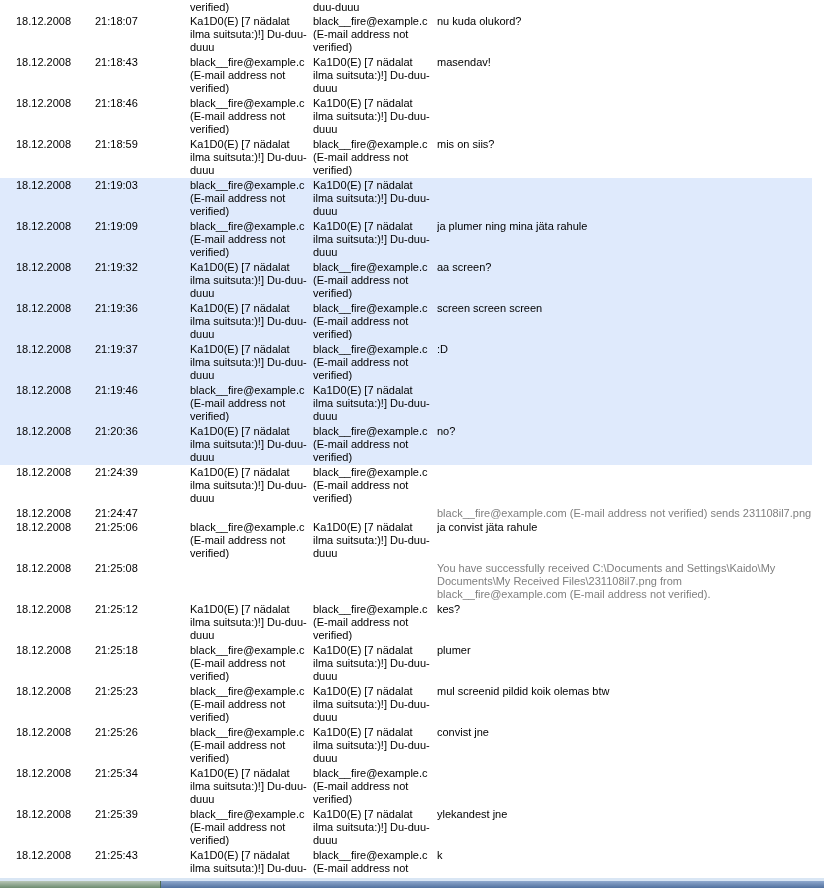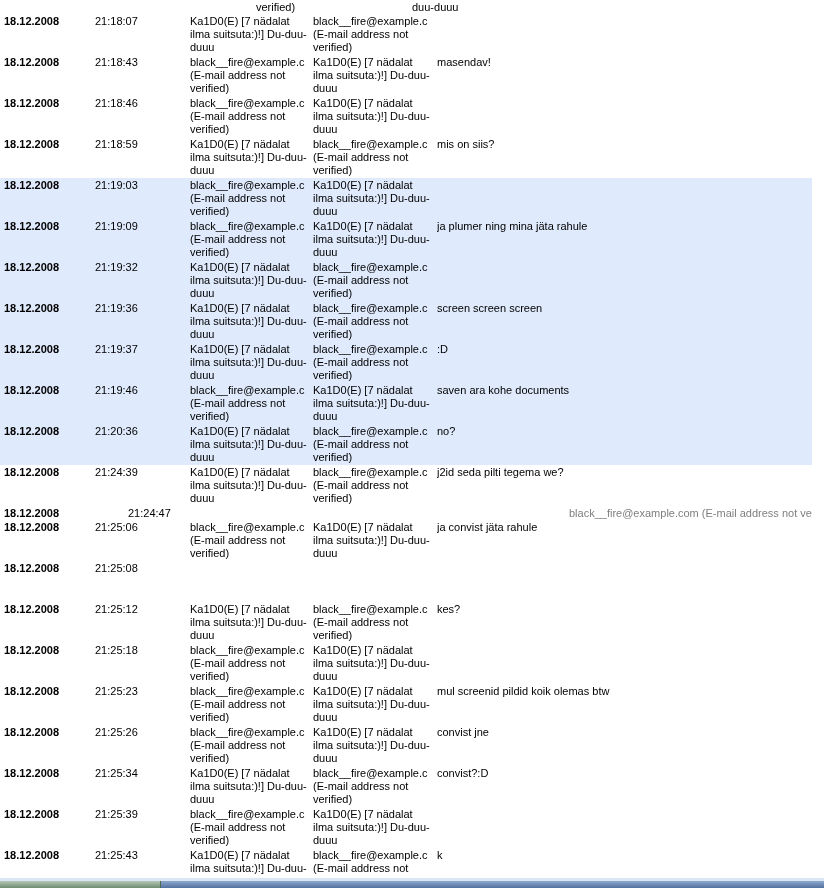--- a/index.html
+++ b/index.html
@@ -17,24 +17,24 @@
     font-size: 11px;
     line-height: 13px;
   }
   .row {
     display: grid;
     grid-template-columns: 95px 95px 123px 124px 1fr;
     align-items: start;
     padding-top: 1px;
     min-height: 40px;
   }
-  .row.single { min-height: 13px; gap: 33px; }
+  .row.single { min-height: 13px; }
   .row.hl { background: #dfeafc; }
   .cell { overflow: hidden; }
-  .cell.date { padding-left: 4px; font-weight: bold; }
+  .cell.date { padding-left: 16px; }
   .cell.from, .cell.to { padding-right: 6px; }
   .row.system .cell.msg { color: #7f7f7f; }
   .row.nowrap .cell.msg { white-space: nowrap; }
   .cell.msg { padding-right: 2px; }
 
   .right-gutter {
     position: absolute;
     right: 0; top: 0;
     width: 12px; height: 888px;
     background: #ffffff;
@@ -70,20 +70,21 @@
     <div class="cell to">duu-duuu</div>
     <div class="cell msg"></div>
   </div>
 
   <div id="rows">
       <div class="row">
     <div class="cell date">18.12.2008</div>
     <div class="cell time">21:18:07</div>
     <div class="cell from">Ka1D0(E) [7 nädalat ilma suitsuta:)!] Du-duu-duuu</div>
     <div class="cell to">black__fire@example.c (E-mail address not verified)</div>
+    <div class="cell msg">nu kuda olukord?</div>
   </div>
       <div class="row">
     <div class="cell date">18.12.2008</div>
     <div class="cell time">21:18:43</div>
     <div class="cell from">black__fire@example.c (E-mail address not verified)</div>
     <div class="cell to">Ka1D0(E) [7 nädalat ilma suitsuta:)!] Du-duu-duuu</div>
     <div class="cell msg">masendav!</div>
   </div>
       <div class="row">
     <div class="cell date">18.12.2008</div>
@@ -109,115 +110,116 @@
     <div class="cell time">21:19:09</div>
     <div class="cell from">black__fire@example.c (E-mail address not verified)</div>
     <div class="cell to">Ka1D0(E) [7 nädalat ilma suitsuta:)!] Du-duu-duuu</div>
     <div class="cell msg">ja plumer ning mina jäta rahule</div>
   </div>
       <div class="row hl">
     <div class="cell date">18.12.2008</div>
     <div class="cell time">21:19:32</div>
     <div class="cell from">Ka1D0(E) [7 nädalat ilma suitsuta:)!] Du-duu-duuu</div>
     <div class="cell to">black__fire@example.c (E-mail address not verified)</div>
+    <div class="cell msg">aa screen?</div>
   </div>
       <div class="row hl">
     <div class="cell date">18.12.2008</div>
     <div class="cell time">21:19:36</div>
     <div class="cell from">Ka1D0(E) [7 nädalat ilma suitsuta:)!] Du-duu-duuu</div>
     <div class="cell to">black__fire@example.c (E-mail address not verified)</div>
     <div class="cell msg">screen screen screen</div>
   </div>
       <div class="row hl">
     <div class="cell date">18.12.2008</div>
     <div class="cell time">21:19:37</div>
     <div class="cell from">Ka1D0(E) [7 nädalat ilma suitsuta:)!] Du-duu-duuu</div>
     <div class="cell to">black__fire@example.c (E-mail address not verified)</div>
     <div class="cell msg">:D</div>
   </div>
       <div class="row hl">
     <div class="cell date">18.12.2008</div>
     <div class="cell time">21:19:46</div>
     <div class="cell from">black__fire@example.c (E-mail address not verified)</div>
     <div class="cell to">Ka1D0(E) [7 nädalat ilma suitsuta:)!] Du-duu-duuu</div>
-    <div class="cell msg">saven ara kohe documents</div>
   </div>
       <div class="row hl">
     <div class="cell date">18.12.2008</div>
     <div class="cell time">21:20:36</div>
     <div class="cell from">Ka1D0(E) [7 nädalat ilma suitsuta:)!] Du-duu-duuu</div>
     <div class="cell to">black__fire@example.c (E-mail address not verified)</div>
     <div class="cell msg">no?</div>
   </div>
       <div class="row">
     <div class="cell date">18.12.2008</div>
     <div class="cell time">21:24:39</div>
     <div class="cell from">Ka1D0(E) [7 nädalat ilma suitsuta:)!] Du-duu-duuu</div>
     <div class="cell to">black__fire@example.c (E-mail address not verified)</div>
-    <div class="cell msg">j2id seda pilti tegema we?</div>
   </div>
       <div class="row system single nowrap">
     <div class="cell date">18.12.2008</div>
     <div class="cell time">21:24:47</div>
     <div class="cell from"></div>
     <div class="cell to"></div>
     <div class="cell msg">black__fire@example.com (E-mail address not verified) sends 231108il7.png</div>
   </div>
       <div class="row">
     <div class="cell date">18.12.2008</div>
     <div class="cell time">21:25:06</div>
     <div class="cell from">black__fire@example.c (E-mail address not verified)</div>
     <div class="cell to">Ka1D0(E) [7 nädalat ilma suitsuta:)!] Du-duu-duuu</div>
     <div class="cell msg">ja convist jäta rahule</div>
   </div>
       <div class="row system">
     <div class="cell date">18.12.2008</div>
     <div class="cell time">21:25:08</div>
     <div class="cell from"></div>
     <div class="cell to"></div>
+    <div class="cell msg">You have successfully received C:\Documents and Settings\Kaido\My Documents\My Received Files\231108il7.png from black__fire@example.com (E-mail address not verified).</div>
   </div>
       <div class="row">
     <div class="cell date">18.12.2008</div>
     <div class="cell time">21:25:12</div>
     <div class="cell from">Ka1D0(E) [7 nädalat ilma suitsuta:)!] Du-duu-duuu</div>
     <div class="cell to">black__fire@example.c (E-mail address not verified)</div>
     <div class="cell msg">kes?</div>
   </div>
       <div class="row">
     <div class="cell date">18.12.2008</div>
     <div class="cell time">21:25:18</div>
     <div class="cell from">black__fire@example.c (E-mail address not verified)</div>
     <div class="cell to">Ka1D0(E) [7 nädalat ilma suitsuta:)!] Du-duu-duuu</div>
+    <div class="cell msg">plumer</div>
   </div>
       <div class="row">
     <div class="cell date">18.12.2008</div>
     <div class="cell time">21:25:23</div>
     <div class="cell from">black__fire@example.c (E-mail address not verified)</div>
     <div class="cell to">Ka1D0(E) [7 nädalat ilma suitsuta:)!] Du-duu-duuu</div>
     <div class="cell msg">mul screenid pildid koik olemas btw</div>
   </div>
       <div class="row">
     <div class="cell date">18.12.2008</div>
     <div class="cell time">21:25:26</div>
     <div class="cell from">black__fire@example.c (E-mail address not verified)</div>
     <div class="cell to">Ka1D0(E) [7 nädalat ilma suitsuta:)!] Du-duu-duuu</div>
     <div class="cell msg">convist jne</div>
   </div>
       <div class="row">
     <div class="cell date">18.12.2008</div>
     <div class="cell time">21:25:34</div>
     <div class="cell from">Ka1D0(E) [7 nädalat ilma suitsuta:)!] Du-duu-duuu</div>
     <div class="cell to">black__fire@example.c (E-mail address not verified)</div>
-    <div class="cell msg">convist?:D</div>
   </div>
       <div class="row">
     <div class="cell date">18.12.2008</div>
     <div class="cell time">21:25:39</div>
     <div class="cell from">black__fire@example.c (E-mail address not verified)</div>
     <div class="cell to">Ka1D0(E) [7 nädalat ilma suitsuta:)!] Du-duu-duuu</div>
+    <div class="cell msg">ylekandest jne</div>
   </div>
       <div class="row">
     <div class="cell date">18.12.2008</div>
     <div class="cell time">21:25:43</div>
     <div class="cell from">Ka1D0(E) [7 nädalat ilma suitsuta:)!] Du-duu-duuu</div>
     <div class="cell to">black__fire@example.c (E-mail address not verified)</div>
     <div class="cell msg">k</div>
   </div>
     </div>
 </div>

